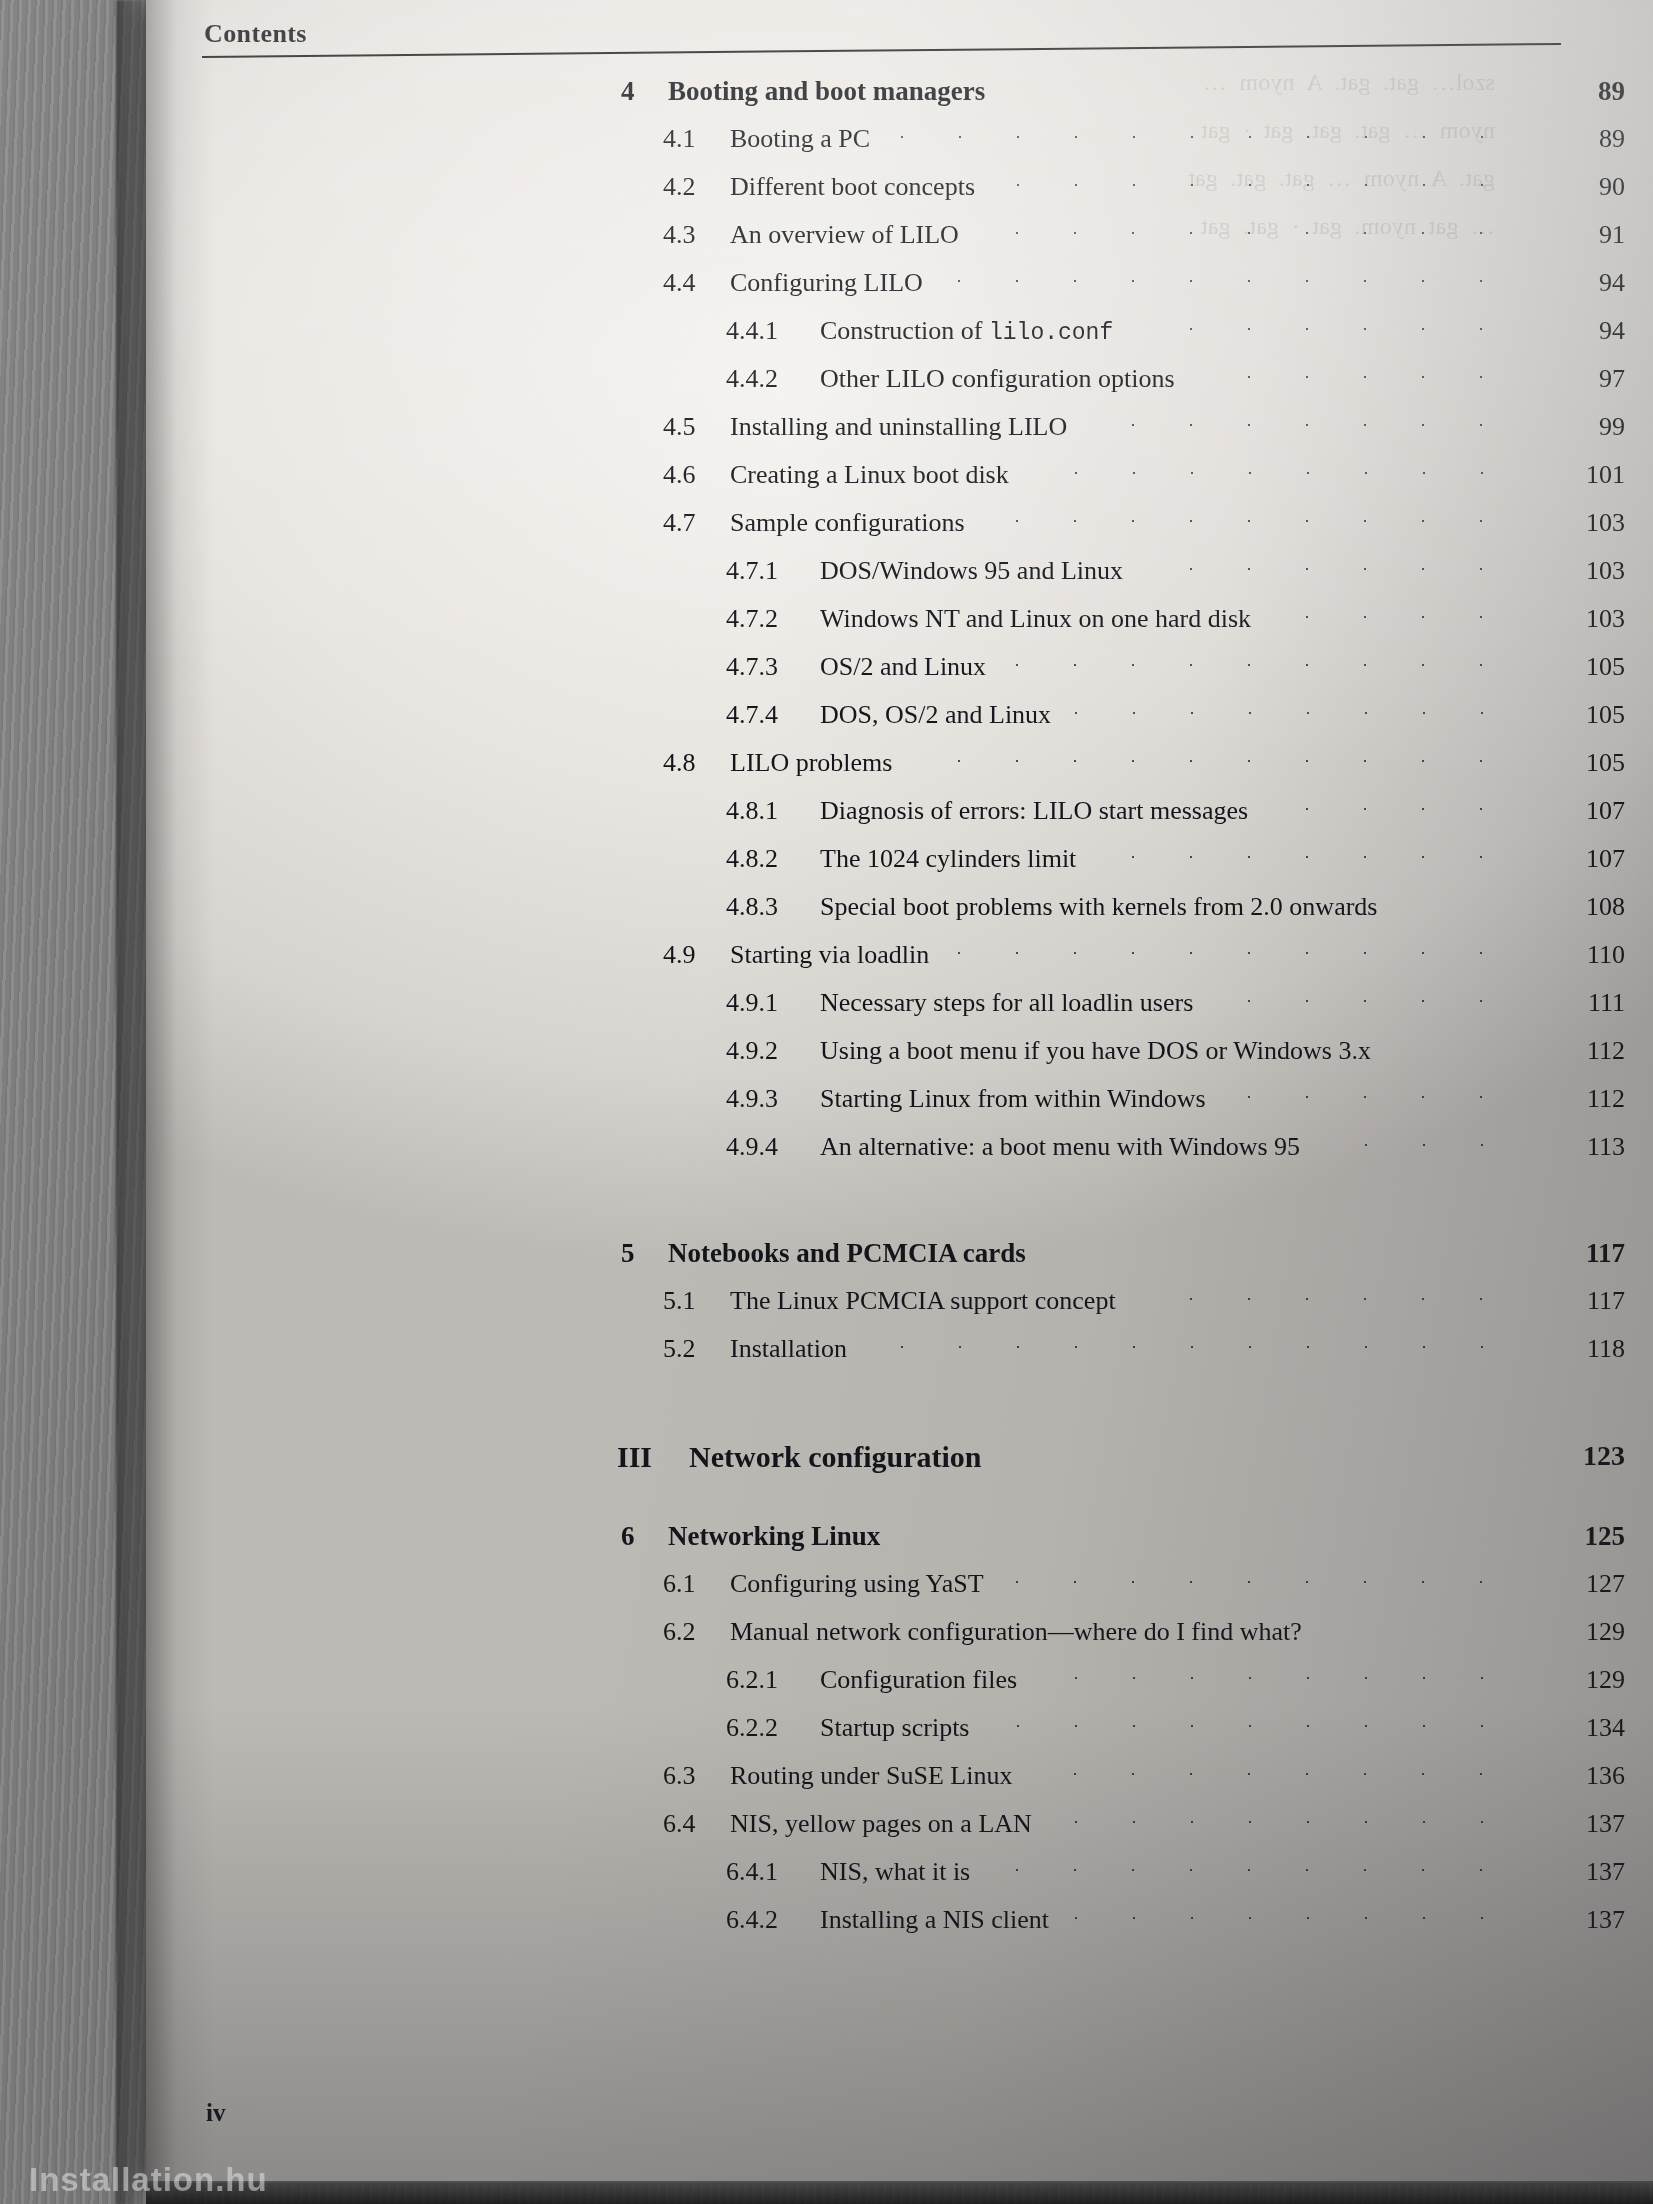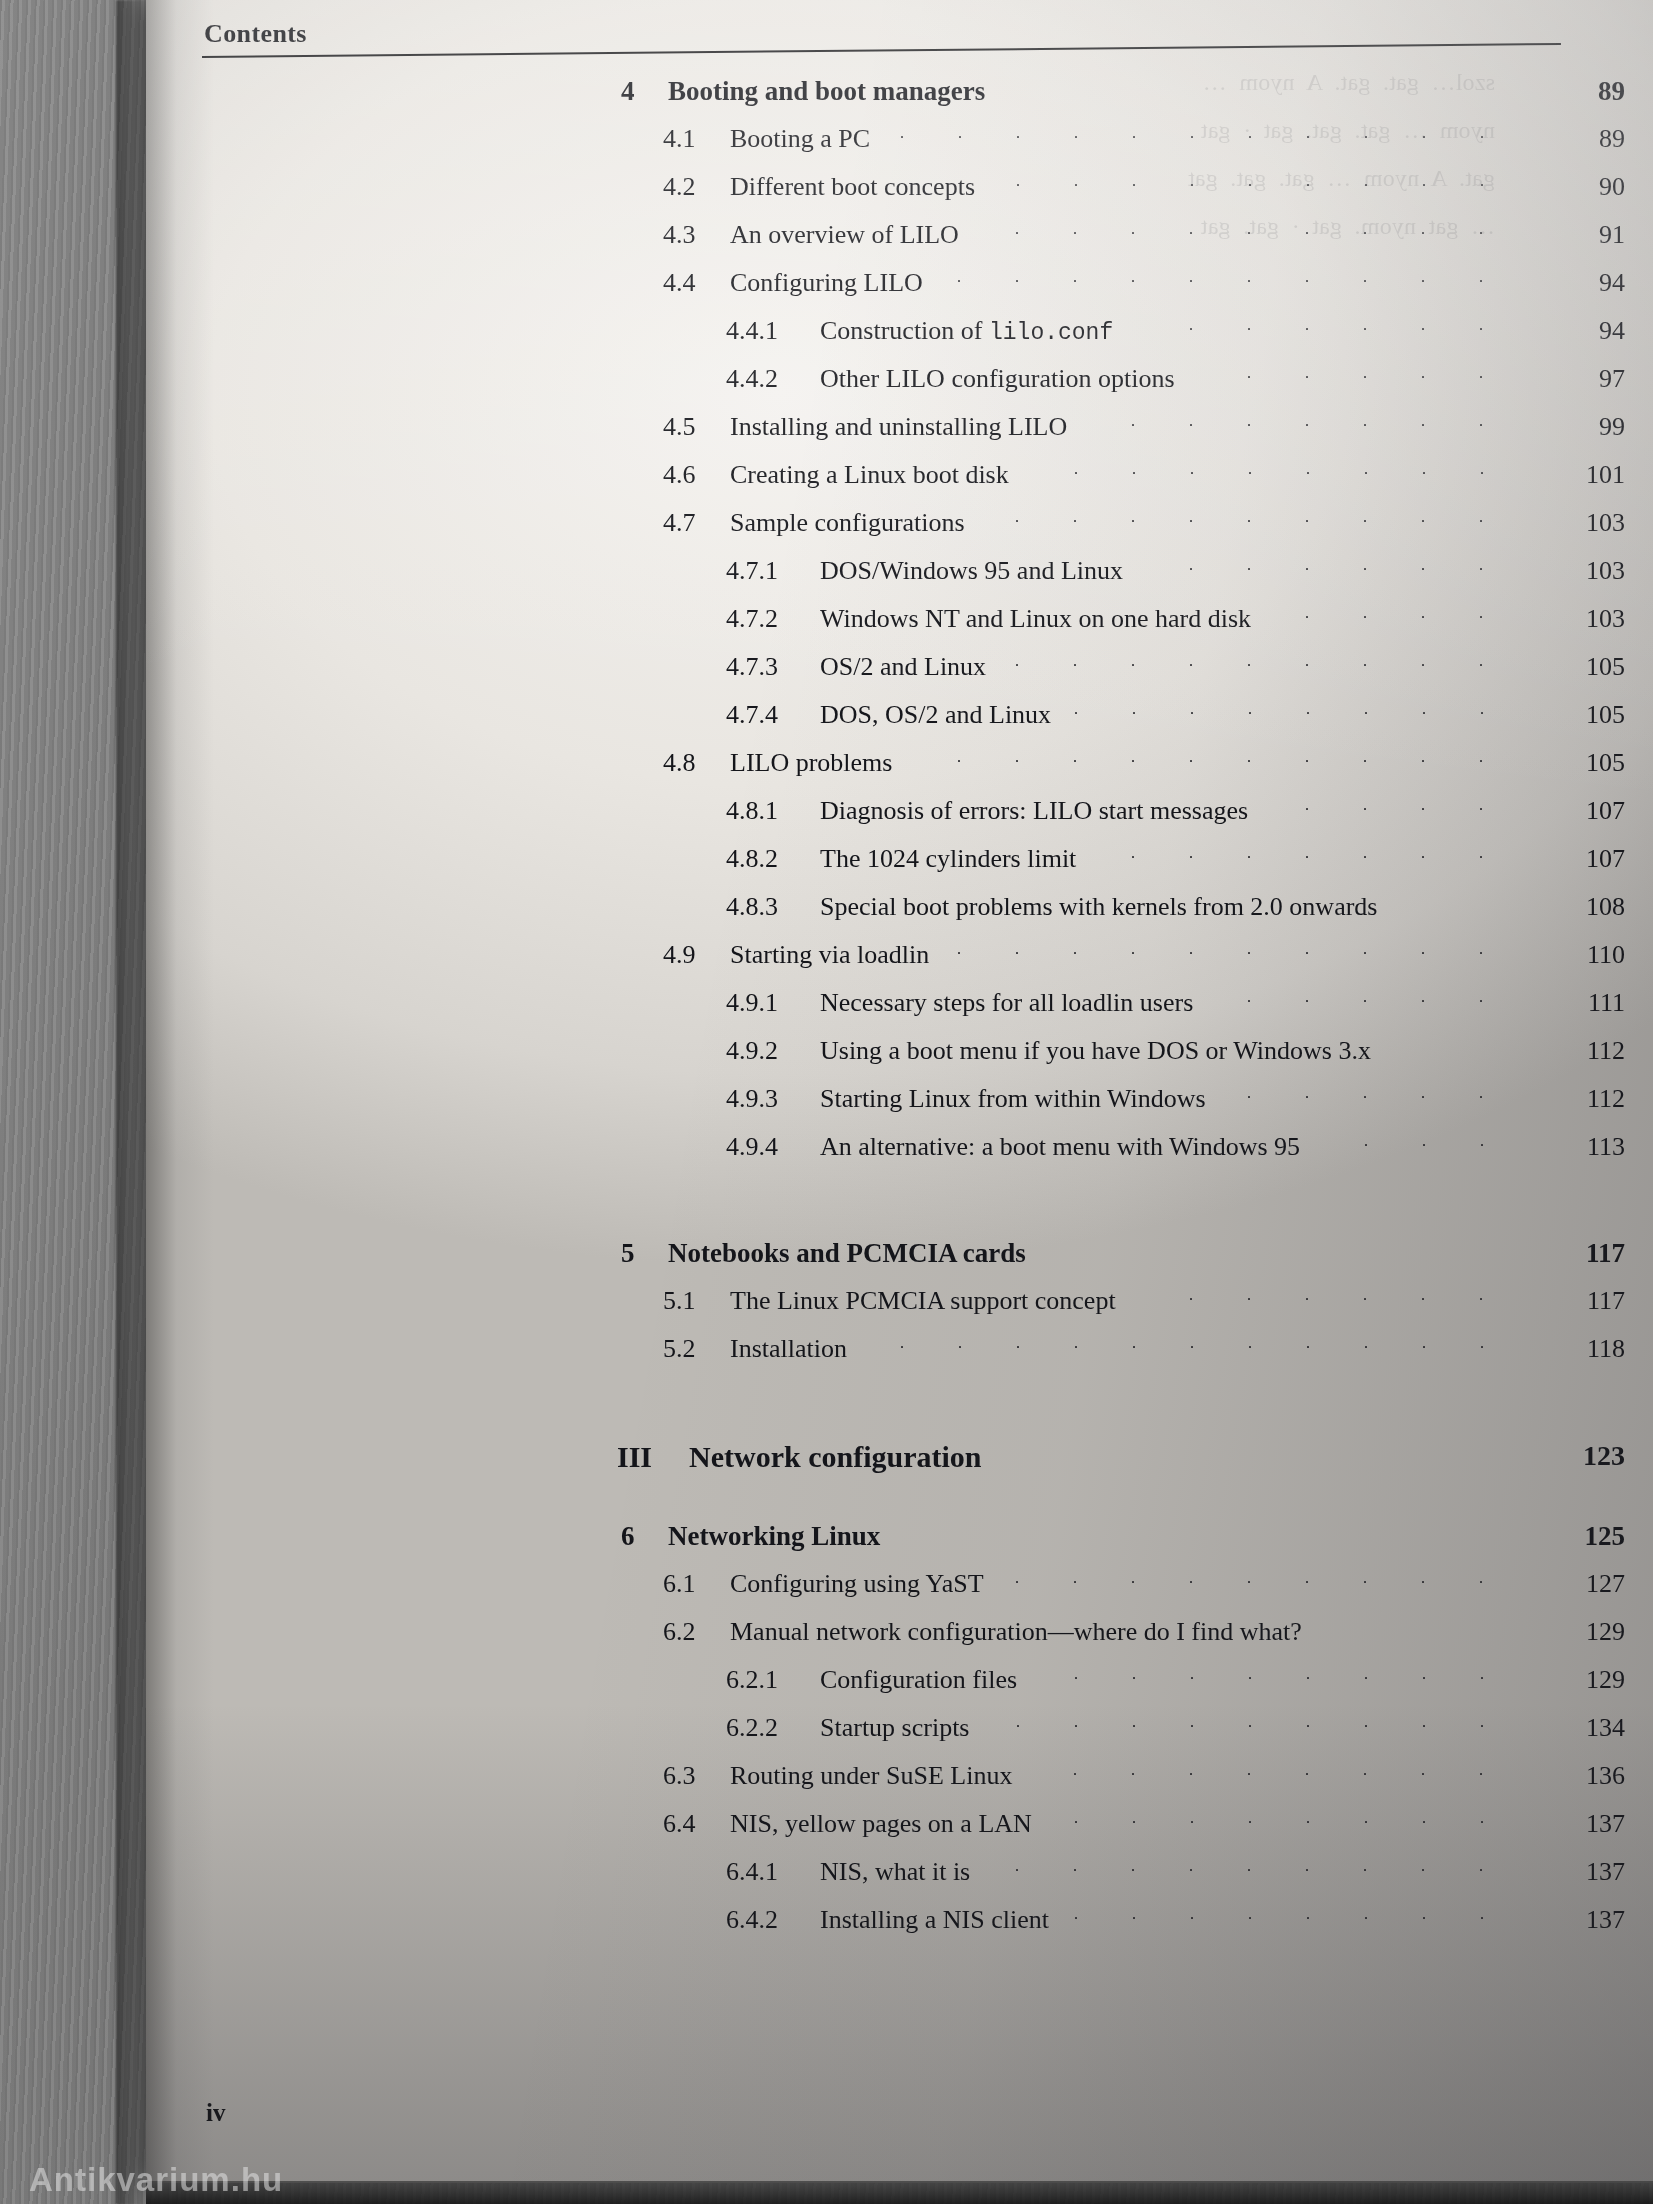--- a/index.html
+++ b/index.html
@@ -428,15 +428,15 @@
           <span class="title">Installing a NIS client</span>
           <span class="leaders" style="right: auto; width: 440px; text-align: right; direction: rtl; left: 923px;">. . . . . . . . . . . . . . . . . . . . . . . . . . . . . . . . . . . .</span>
           <span class="page-no">137</span>
         </div>
       </div>
 
     <div class="folio">iv</div>
   </div>
 
   <div class="page-bottom-edge"></div>
-  <div class="watermark">Antikvarium.hu</div>
+  <div class="watermark">Installation.hu</div>
 </div>
 
 
 </body></html>

